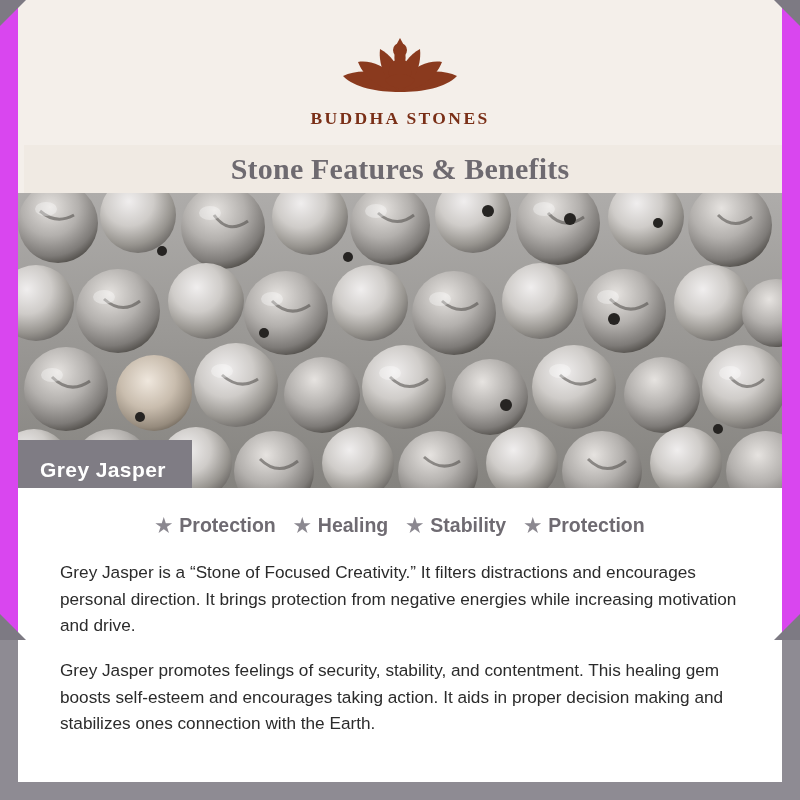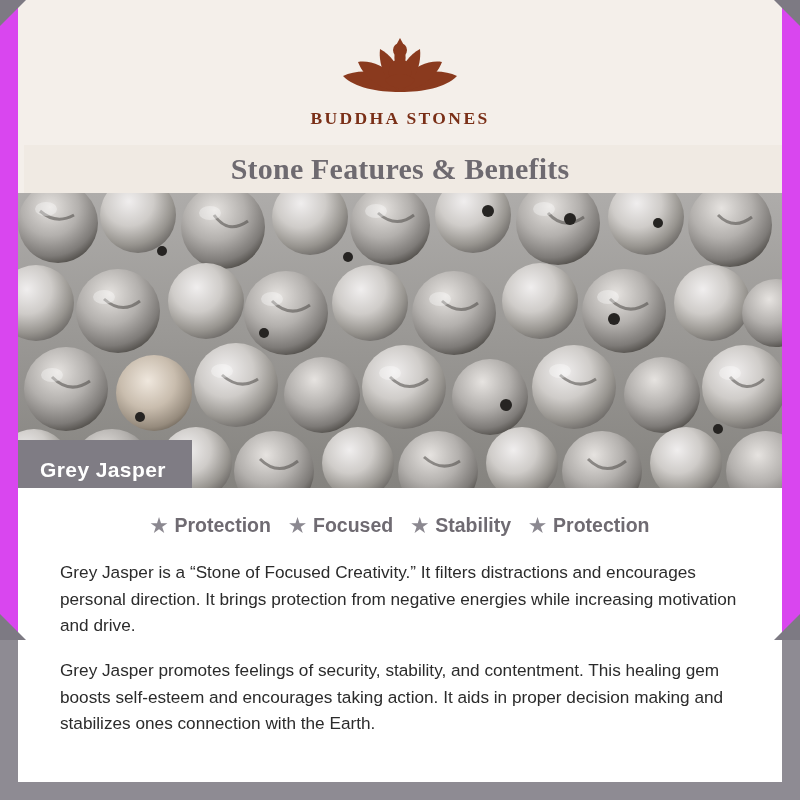--- a/index.html
+++ b/index.html
@@ -338,21 +338,21 @@
     </div>
 
     <div class="body-area">
       <div class="keywords">
         <div class="kw">
           <span class="star">★</span>
           <span>Protection</span>
         </div>
         <div class="kw">
           <span class="star">★</span>
-          <span>Focused</span>
+          <span>Healing</span>
         </div>
         <div class="kw">
           <span class="star">★</span>
           <span>Stability</span>
         </div>
         <div class="kw">
           <span class="star">★</span>
           <span>Protection</span>
         </div>
       </div>

